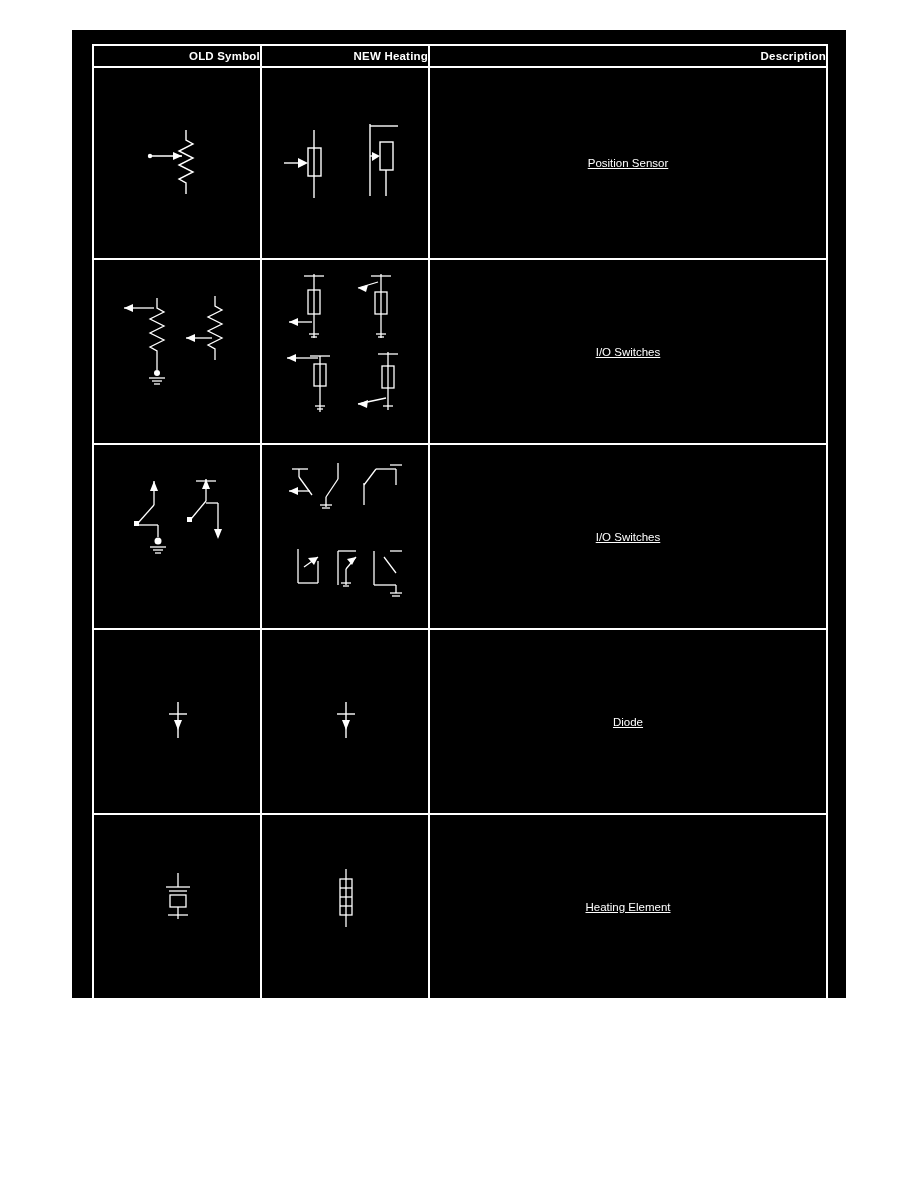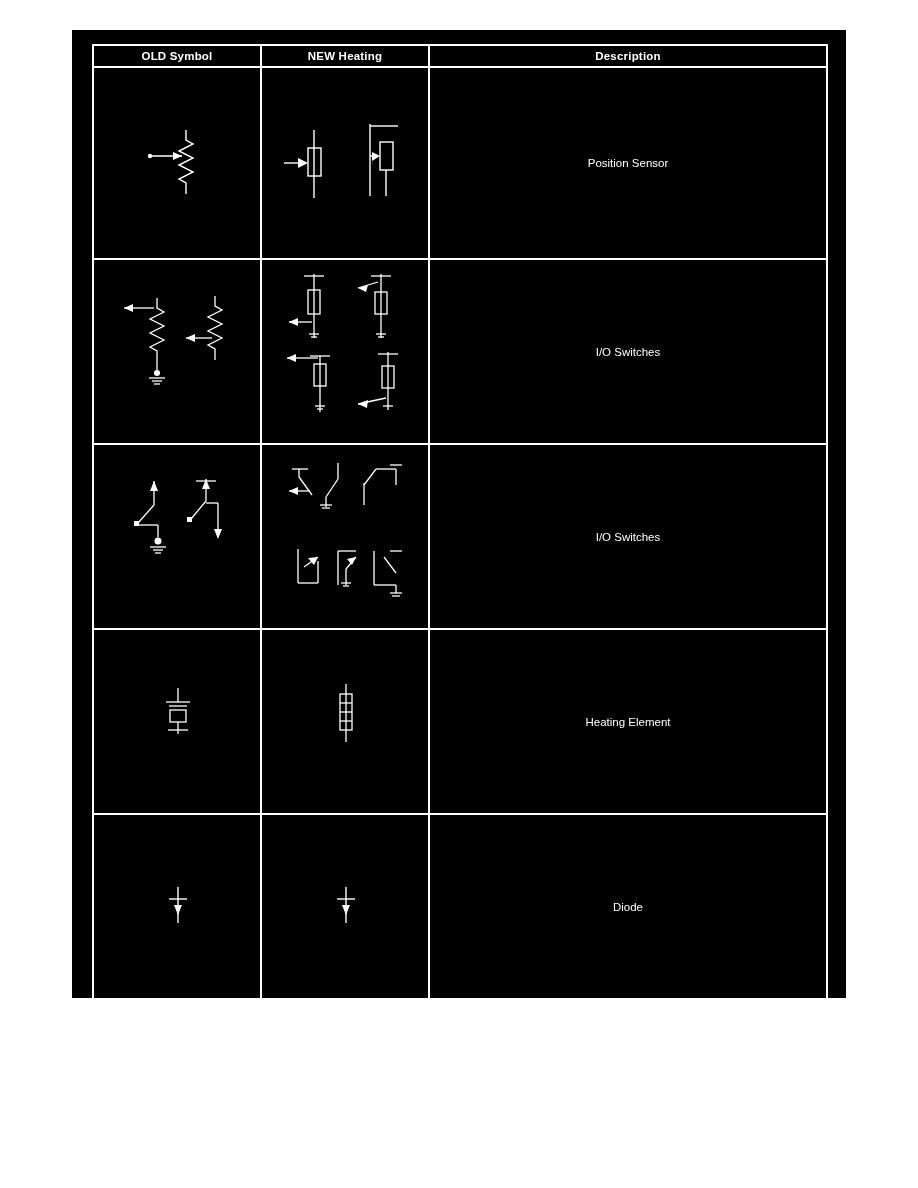--- a/index.html
+++ b/index.html
@@ -46,28 +46,30 @@
     color: #ffffff;
     padding: 0;
     vertical-align: middle;
     text-align: center;
   }
   table.symtable th {
     height: 20px;
     font-size: 11.5px;
     font-weight: bold;
     letter-spacing: 0.2px;
+    text-align: right;
   }
   .col-old { width: 168px; }
   .col-new { width: 168px; }
   .col-desc { width: 398px; }
   .desc-cell {
     font-size: 11.5px;
     font-weight: normal;
     color: #ffffff;
+    text-decoration: underline;
   }
   .sym-cell {
     position: relative;
   }
   .sym-cell svg {
     display: block;
     margin: 0 auto;
   }
   .row-tall { height: 192px; }
   .row-mid  { height: 185px; }
@@ -263,20 +265,42 @@
                 <line x1="128" y1="106" x2="140" y2="106"></line>
               </g>
             </svg>
           </td>
           <td class="desc-cell">I/O Switches</td>
         </tr>
 
         <tr class="row-std">
           <td class="sym-cell">
             <svg width="168" height="183" viewBox="0 0 168 183">
+              <g stroke="#ffffff" stroke-width="1.4" fill="none">
+                <line x1="84" y1="72" x2="84" y2="108"></line>
+                <line x1="75" y1="84" x2="93" y2="84"></line>
+                <polygon points="84,100 80,90 88,90" fill="#ffffff" stroke="none"></polygon>
+              </g>
+            </svg>
+          </td>
+          <td class="sym-cell">
+            <svg width="168" height="183" viewBox="0 0 168 183">
+              <g stroke="#ffffff" stroke-width="1.4" fill="none">
+                <line x1="84" y1="72" x2="84" y2="108"></line>
+                <line x1="75" y1="84" x2="93" y2="84"></line>
+                <polygon points="84,100 80,90 88,90" fill="#ffffff" stroke="none"></polygon>
+              </g>
+            </svg>
+          </td>
+          <td class="desc-cell">Diode</td>
+        </tr>
+
+        <tr class="row-std">
+          <td class="sym-cell">
+            <svg width="168" height="183" viewBox="0 0 168 183">
               <g stroke="#ffffff" stroke-width="1.3" fill="none">
                 <line x1="84" y1="58" x2="84" y2="72"></line>
                 <line x1="72" y1="72" x2="96" y2="72"></line>
                 <line x1="75" y1="76" x2="93" y2="76"></line>
                 <rect x="76" y="80" width="16" height="12"></rect>
                 <line x1="84" y1="92" x2="84" y2="104"></line>
                 <line x1="74" y1="100" x2="94" y2="100"></line>
               </g>
             </svg>
           </td>
@@ -287,38 +311,16 @@
                 <rect x="78" y="64" width="12" height="36"></rect>
                 <line x1="78" y1="73" x2="90" y2="73"></line>
                 <line x1="78" y1="82" x2="90" y2="82"></line>
                 <line x1="78" y1="91" x2="90" y2="91"></line>
               </g>
             </svg>
           </td>
           <td class="desc-cell">Heating Element</td>
         </tr>
 
-        <tr class="row-std">
-          <td class="sym-cell">
-            <svg width="168" height="183" viewBox="0 0 168 183">
-              <g stroke="#ffffff" stroke-width="1.4" fill="none">
-                <line x1="84" y1="72" x2="84" y2="108"></line>
-                <line x1="75" y1="84" x2="93" y2="84"></line>
-                <polygon points="84,100 80,90 88,90" fill="#ffffff" stroke="none"></polygon>
-              </g>
-            </svg>
-          </td>
-          <td class="sym-cell">
-            <svg width="168" height="183" viewBox="0 0 168 183">
-              <g stroke="#ffffff" stroke-width="1.4" fill="none">
-                <line x1="84" y1="72" x2="84" y2="108"></line>
-                <line x1="75" y1="84" x2="93" y2="84"></line>
-                <polygon points="84,100 80,90 88,90" fill="#ffffff" stroke="none"></polygon>
-              </g>
-            </svg>
-          </td>
-          <td class="desc-cell">Diode</td>
-        </tr>
-
       </tbody>
     </table>
   </div>
 </div>
 
 </body></html>

